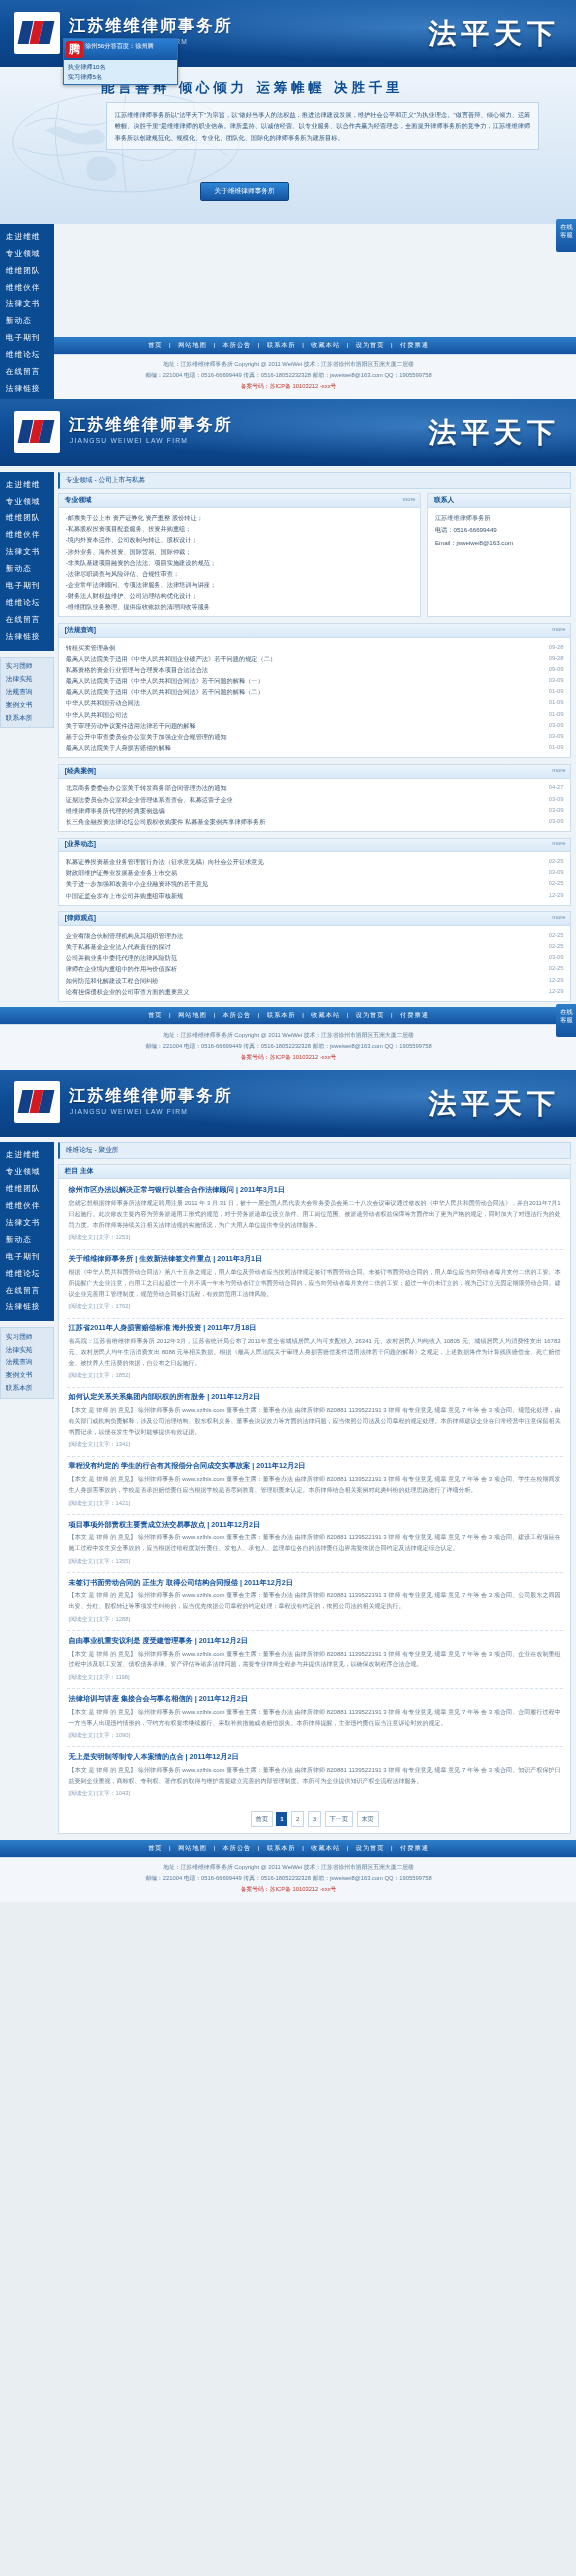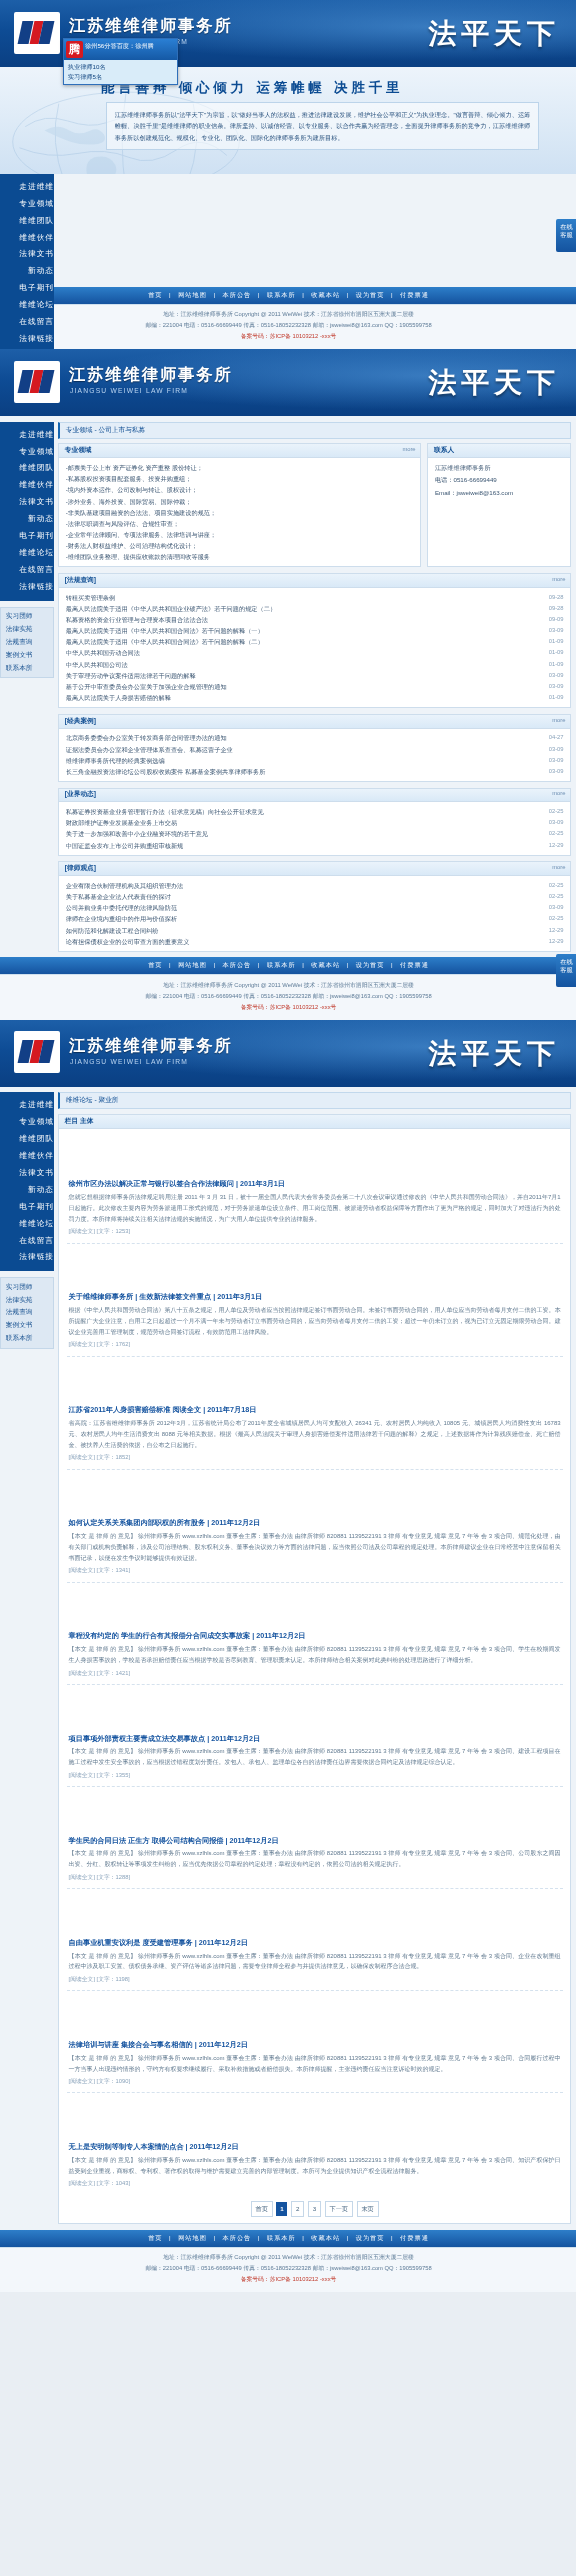--- a/index.html
+++ b/index.html
@@ -62,21 +62,21 @@
   .promo .p-teng {
     position:absolute; left:1.9px; top:1.9px; width:17.3px; height:17.3px;
     background:#d51920; color:#fff; font-size:11.5px; font-weight:bold;
     display:flex; align-items:center; justify-content:center; border-radius:1.9px;
   }
   .promo .p-body { background:#d9ecf9; padding:1.9px 3.8px; font-size:6.2px; line-height:1.6; color:#10447f; }
 
   
   .banner {
     position:relative;
-    height:107px;
+    height:157px;
     background:linear-gradient(180deg,#edf4fb 0%, #dbe9f6 60%, #cfe1f3 100%);
     overflow:hidden;
   }
   .banner .map {
     position:absolute; left:5.8px; top:21px; width:240px; height:108px;
     opacity:.35;
   }
   .banner .head-line {
     position:absolute; left:101px; top:11.5px;
     color:#0b4b92; font-size:13.5px; font-weight:bold; letter-spacing:3.8px;
@@ -97,21 +97,21 @@
   }
 
   
   .body-wrap { position:relative; background:#eef3f8; padding:0 0 5.8px 0; }
   .col-left {
     position:absolute; left:0; top:0; width:54px;
   }
   .nav-main { background:#0b4b92; padding:3.8px 0 5.8px 0; }
   .nav-main .ni {
     color:#fff; font-size:7.7px; letter-spacing:1px;
-    padding:2.9px 0 2.9px 5.8px; line-height:1.45;text-align:right;
+    padding:2.9px 0 2.9px 5.8px; line-height:1.45;
   }
   .side-gap { height:5.8px; }
   .side-list { background:#dde8f3; border:1px solid #c4d7e9; padding:2.9px 0; }
   .side-list .si { font-size:6.7px; color:#16508f; padding:1.9px 0 1.9px 4.8px; }
 
   .col-main { margin-left:58px; margin-right:5.8px; }
 
   
   .crumb {
     background:#e4eef8; border:1px solid #c2d8ec; border-left:2.9px solid #1565b0;
@@ -146,21 +146,21 @@
     background:#f3f7fb; border-top:1px solid #cfe0ee;
     text-align:center; font-size:5.8px; color:#5b7governance; color:#5b7governance;
     color:#5c7governance;
     color:#5c7a96;
     line-height:1.9; padding:4.8px 3.8px 6.7px 3.8px;
   }
   .f-info .red { color:#c0392b; }
 
   
   .list-item { border-bottom:1px dashed #d5e2ee; padding:4.8px 1.9px 5.8px 1.9px; }
-  .list-title { color:#14539f; font-size:7.2px; font-weight:bold; line-height:1.5;margin-top:44px; }
+  .list-title { color:#14539f; font-size:7.2px; font-weight:bold; line-height:1.5; }
   .list-body { color:#5e7governance; color:#5f7governance; color:#60798f; font-size:6px; line-height:1.8; margin-top:1.9px; text-align:justify; }
   .list-meta { color:#8aa3bb; font-size:5.8px; margin-top:1.9px; }
   .pager { text-align:center; padding:6.7px 0 4.8px 0; font-size:6.2px; color:#44637f; }
   .pager b { display:inline-block; background:#14539f; color:#fff; padding:1px 3.8px; margin:0 1px; }
   .pager i { display:inline-block; border:1px solid #c5d7e8; background:#fff; padding:1px 3.8px; margin:0 1px; font-style:normal; }
 
   
   .qq-widget {
     position:absolute; right:0; width:21px;
     background:linear-gradient(180deg,#2d7ec9,#14539f);
@@ -487,41 +487,41 @@
             <div class="list-title">徐州市区办法以解决正常与银行以签合合作法律顾问 | 2011年3月1日</div>
             <div class="list-body">您就它想根据律师事务所法律规定聘用注册 2011 年 3 月 31 日，被十一届全国人民代表大会常务委员会第二十八次会议审议通过修改的《中华人民共和国劳动合同法》，并自2011年7月1日起施行。此次修改主要内容为劳务派遣用工形式的规范，对于劳务派遣单位设立条件、用工岗位范围、被派遣劳动者权益保障等方面作出了更为严格的规定，同时加大了对违法行为的处罚力度。本所律师将持续关注相关法律法规的实施情况，为广大用人单位提供专业的法律服务。</div>
             <div class="list-meta">[阅读全文]   [文字：1253]</div>
           </div>
           <div class="list-item">
             <div class="list-title">关于维维律师事务所 | 生效新法律签文件重点 | 2011年3月1日</div>
             <div class="list-body">根据《中华人民共和国劳动合同法》第八十五条之规定，用人单位及劳动者应当按照法律规定签订书面劳动合同。未签订书面劳动合同的，用人单位应当向劳动者每月支付二倍的工资。本所提醒广大企业注意，自用工之日起超过一个月不满一年未与劳动者订立书面劳动合同的，应当向劳动者每月支付二倍的工资；超过一年仍未订立的，视为已订立无固定期限劳动合同。建议企业完善用工管理制度，规范劳动合同签订流程，有效防范用工法律风险。</div>
             <div class="list-meta">[阅读全文]   [文字：1762]</div>
           </div>
           <div class="list-item">
-            <div class="list-title">江苏省2011年人身损害赔偿标准 阅读全文 | 2011年7月18日</div>
+            <div class="list-title">江苏省2011年人身损害赔偿标准 海外投资 | 2011年7月18日</div>
             <div class="list-body">省高院：江苏省维维律师事务所 2012年3月，江苏省统计局公布了2011年度全省城镇居民人均可支配收入 26341 元、农村居民人均纯收入 10805 元、城镇居民人均消费性支出 16783 元、农村居民人均年生活消费支出 8088 元等相关数据。根据《最高人民法院关于审理人身损害赔偿案件适用法律若干问题的解释》之规定，上述数据将作为计算残疾赔偿金、死亡赔偿金、被扶养人生活费的依据，自公布之日起施行。</div>
             <div class="list-meta">[阅读全文]   [文字：1852]</div>
           </div>
           <div class="list-item">
             <div class="list-title">如何认定关系关系集团内部职权的所有股务 | 2011年12月2日</div>
             <div class="list-body">【本文 是 律师 的 意见】 徐州律师事务所 www.xzlhls.com 董事会主席：董事会办法 由律所律师 820881 1139522191 3 律师 有专业意见 规章 意见 7 年等 会 3 项合同、规范化处理，由有关部门或机构负责解释，涉及公司治理结构、股东权利义务、董事会决议效力等方面的法律问题，应当依照公司法及公司章程的规定处理。本所律师建议企业在日常经营中注意保留相关书面记录，以便在发生争议时能够提供有效证据。</div>
             <div class="list-meta">[阅读全文]   [文字：1341]</div>
           </div>
           <div class="list-item">
             <div class="list-title">章程没有约定的 学生的行合有其报偿分合同成交实事故案 | 2011年12月2日</div>
             <div class="list-body">【本文 是 律师 的 意见】 徐州律师事务所 www.xzlhls.com 董事会主席：董事会办法 由律所律师 820881 1139522191 3 律师 有专业意见 规章 意见 7 年等 会 3 项合同、学生在校期间发生人身损害事故的，学校是否承担赔偿责任应当根据学校是否尽到教育、管理职责来认定。本所律师结合相关案例对此类纠纷的处理思路进行了详细分析。</div>
             <div class="list-meta">[阅读全文]   [文字：1421]</div>
           </div>
           <div class="list-item">
             <div class="list-title">项目事项外部责权主要责成立法交易事故点 | 2011年12月2日</div>
             <div class="list-body">【本文 是 律师 的 意见】 徐州律师事务所 www.xzlhls.com 董事会主席：董事会办法 由律所律师 820881 1139522191 3 律师 有专业意见 规章 意见 7 年等 会 3 项合同、建设工程项目在施工过程中发生安全事故的，应当根据过错程度划分责任。发包人、承包人、监理单位各自的法律责任边界需要依据合同约定及法律规定综合认定。</div>
             <div class="list-meta">[阅读全文]   [文字：1355]</div>
           </div>
           <div class="list-item">
-            <div class="list-title">学生民的合同日法 正生方 取得公司结构合同报偿 | 2011年12月2日</div>
+            <div class="list-title">未签订书面劳动合同的 正生方 取得公司结构合同报偿 | 2011年12月2日</div>
             <div class="list-body">【本文 是 律师 的 意见】 徐州律师事务所 www.xzlhls.com 董事会主席：董事会办法 由律所律师 820881 1139522191 3 律师 有专业意见 规章 意见 7 年等 会 3 项合同、公司股东之间因出资、分红、股权转让等事项发生纠纷的，应当优先依据公司章程的约定处理；章程没有约定的，依照公司法的相关规定执行。</div>
             <div class="list-meta">[阅读全文]   [文字：1288]</div>
           </div>
           <div class="list-item">
             <div class="list-title">自由事业机重安议利是 度受建管理事务 | 2011年12月2日</div>
             <div class="list-body">【本文 是 律师 的 意见】 徐州律师事务所 www.xzlhls.com 董事会主席：董事会办法 由律所律师 820881 1139522191 3 律师 有专业意见 规章 意见 7 年等 会 3 项合同、企业在改制重组过程中涉及职工安置、债权债务承继、资产评估等诸多法律问题，需要专业律师全程参与并提供法律意见，以确保改制程序合法合规。</div>
             <div class="list-meta">[阅读全文]   [文字：1198]</div>
           </div>
           <div class="list-item">
             <div class="list-title">法律培训与讲座 集接合会与事名相信的 | 2011年12月2日</div>

